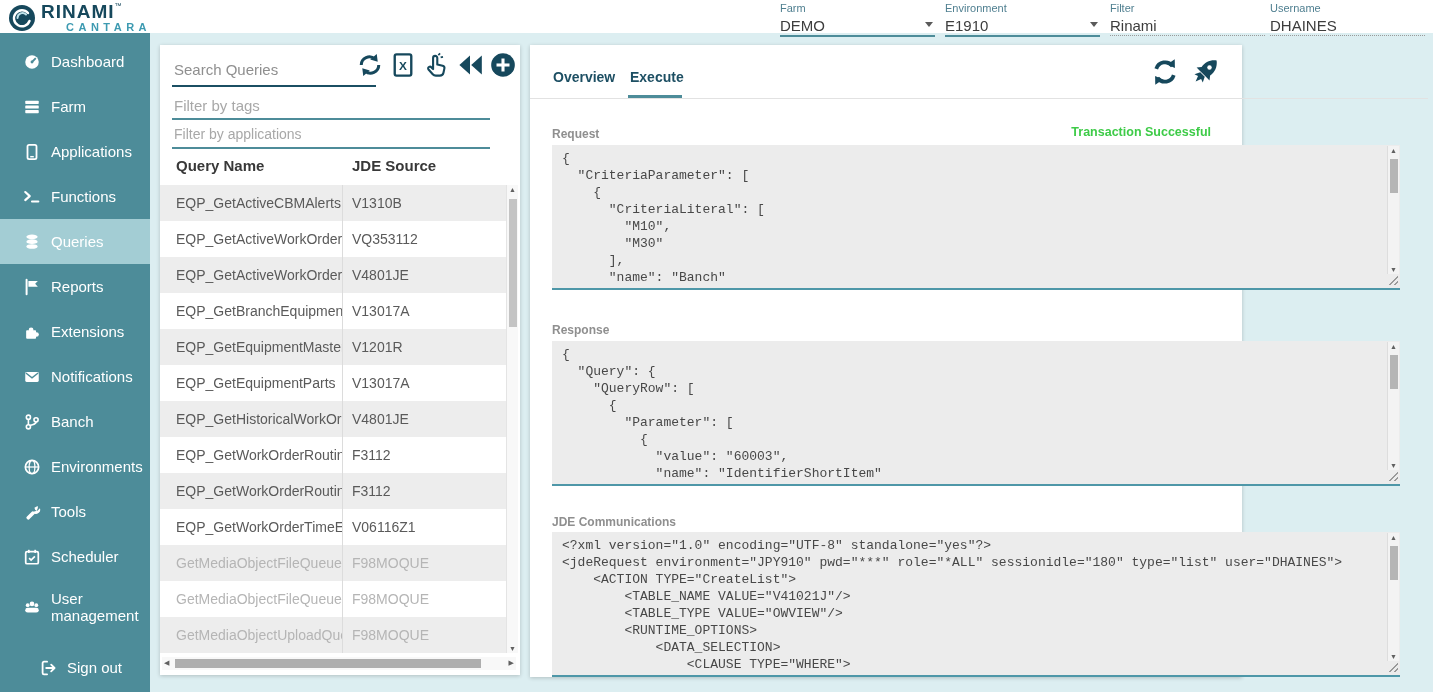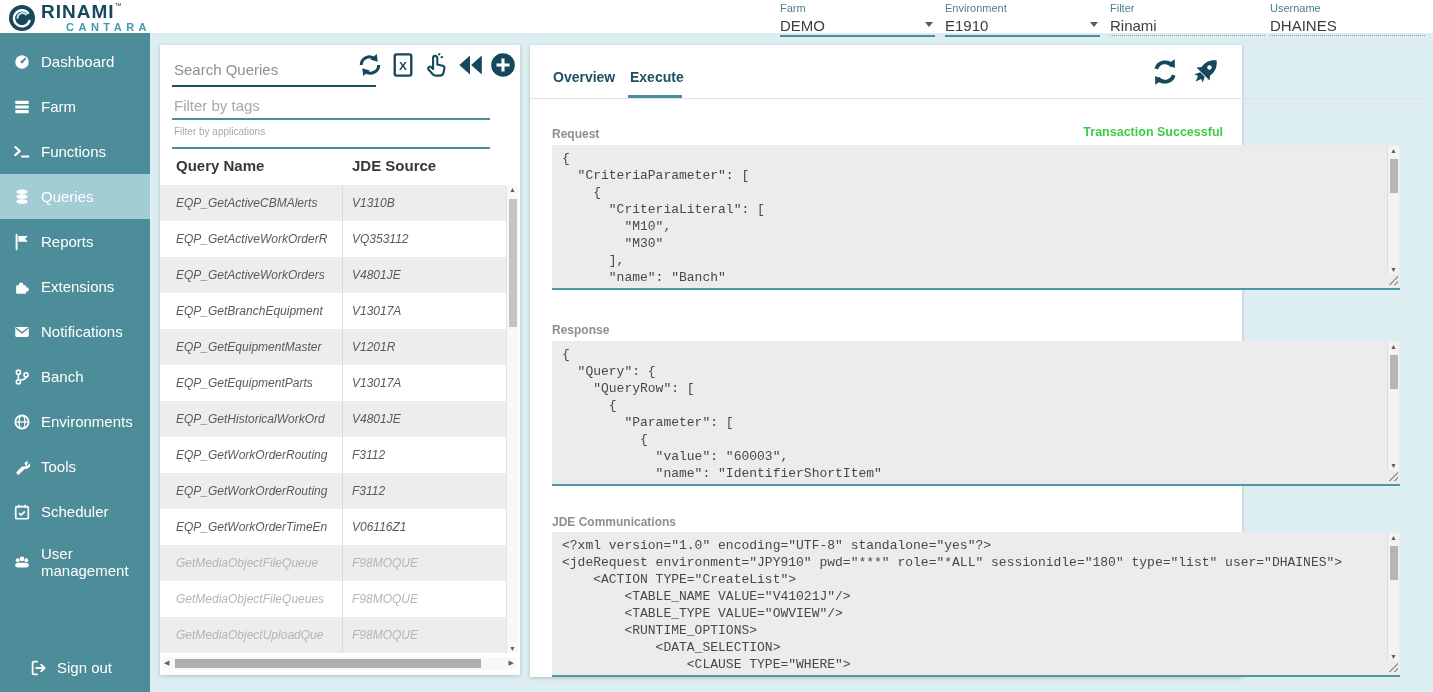--- a/index.html
+++ b/index.html
@@ -18,42 +18,42 @@
   .brand-sub{font-size:11px;font-weight:bold;color:#3d9ab1;letter-spacing:4.5px;margin-top:1px;margin-left:25px;}
   .hfield{position:absolute;top:2px;width:155px;}
   .hfield .lab{font-size:11px;color:#4f7f90;}
   .hfield .val{font-size:15px;color:#3d3d3d;margin-top:3px;position:relative;height:18px;}
   .hfield.select .val{border-bottom:2px solid #4d8c99;}
   .hfield.plain .val{border-bottom:1px dotted #9a9a9a;}
   .caret{position:absolute;right:2px;top:5px;width:0;height:0;border-left:4px solid transparent;border-right:4px solid transparent;border-top:5px solid #5a5a5a;}
   .hf0{left:780px;} .hf1{left:945px;} .hf2{left:1110px;} .hf3{left:1270px;}
   
   .sidebar{position:absolute;left:0;top:33px;width:150px;height:659px;background:#4d8c99;display:flex;flex-direction:column;padding-top:6px;box-sizing:border-box;z-index:4;}
-  .sitem{display:flex;align-items:center;gap:10px;height:45px;padding-left:13px;color:#ffffff;font-size:15px;cursor:pointer;flex:0 0 auto;}
+  .sitem{display:flex;align-items:center;gap:10px;height:45px;padding-left:23px;color:#ffffff;font-size:15px;cursor:pointer;flex:0 0 auto;}
   .sitem.tall{height:56px;}
   .sitem.selected{background:#a3cdd4;}
   .sitem svg{flex:0 0 auto;}
   .spacer{flex:1 1 auto;}
   .sitem.signout{height:40px;margin-bottom:4px;margin-left:16px;}
   .slabel{line-height:1.15;}
   
   .qpanel{position:absolute;left:160px;top:45px;width:360px;height:630px;background:#ffffff;box-shadow:0 1px 4px rgba(0,0,0,.2);z-index:3;}
   .qsearch{position:absolute;left:14px;top:16px;font-size:15px;color:#8f8f8f;}
   .qsearch-line{position:absolute;left:12px;top:40px;width:204px;height:2px;background:#1b4f63;}
   .qicons{position:absolute;left:196px;top:7px;display:flex;gap:7px;align-items:center;}
   .qicons svg{cursor:pointer;}
   .qtags{position:absolute;left:14px;top:52px;font-size:15px;color:#a8a8a8;}
   .qtags-line{position:absolute;left:12px;top:73px;width:318px;height:1.5px;background:#4d8c99;}
-  .qapps{position:absolute;left:14px;top:81px;font-size:10px;color:#a8a8a8;}
+  .qapps{position:absolute;left:14px;top:81px;font-size:14px;color:#a8a8a8;}
   .qapps-line{position:absolute;left:12px;top:102px;width:318px;height:1.5px;background:#4d8c99;}
   .thead{position:absolute;top:112px;left:0;width:346px;font-size:15px;font-weight:bold;color:#383838;}
   .thead .c1{position:absolute;left:16px;}
   .thead .c2{position:absolute;left:192px;}
   .rows{position:absolute;left:0;top:140px;width:346px;}
-  .trow{display:flex;height:36px;line-height:36px;font-size:12px;color:#5a5a5a;cursor:pointer;font-style:italic;}
+  .trow{display:flex;height:36px;line-height:36px;font-size:14px;color:#5a5a5a;cursor:pointer;}
   .rows div.trow:nth-of-type(odd){background:#ededed;}
   .trow .tcell{overflow:hidden;white-space:nowrap;}
   .trow .name{width:166px;padding-left:16px;}
   .trow .src{width:154px;padding-left:10px;}
   .trow.dimmed{color:#b5b5b5;}
   .colsep{position:absolute;left:182px;top:140px;width:1px;height:468px;background:#dcdcdc;}
   .vsb{position:absolute;left:346px;top:140px;width:12px;height:468px;background:#f8f8f8;border-left:1px solid #e4e4e4;box-sizing:border-box;}
   .vsb .up{position:absolute;top:1px;left:0;width:11px;text-align:center;font-size:7px;color:#606060;}
   .vsb .dn{position:absolute;bottom:1px;left:0;width:11px;text-align:center;font-size:7px;color:#606060;}
   .vsb .thumb{position:absolute;top:14px;left:1.5px;width:8px;height:128px;background:#c4c4c4;cursor:pointer;}
@@ -64,21 +64,21 @@
   
   .dpanel{position:absolute;left:530px;top:45px;width:712px;height:632px;background:#ffffff;box-shadow:0 1px 4px rgba(0,0,0,.2);z-index:3;}
   .tab{position:absolute;top:24px;font-size:14px;font-weight:bold;color:#1d4f63;cursor:pointer;}
   .tab.t0{left:23px;} .tab.t1{left:100px;}
   .tab-underline{position:absolute;left:98px;top:50px;width:54px;height:3px;background:#4d8c99;}
   .tabs-divider{position:absolute;left:0;top:53px;width:898px;height:1px;background:#e2e2e2;}
   .dicons{position:absolute;right:22px;top:12px;display:flex;gap:10px;}
   .dicons svg{cursor:pointer;}
   .seclabel{position:absolute;left:22px;font-size:12px;font-weight:bold;color:#8f8f8f;}
   .l0{top:82px;} .l1{top:278px;} .l2{top:470px;}
-  .status{position:absolute;right:19px;top:80px;font-size:12.5px;font-weight:bold;color:#3ecb48;}
+  .status{position:absolute;right:31px;top:80px;font-size:12.5px;font-weight:bold;color:#3ecb48;}
   .codebox{position:absolute;left:22px;width:848px;height:143px;background:#ececec;border-bottom:2px solid #4e97a8;box-sizing:content-box;}
   .b0{top:100px;} .b1{top:296px;} .b2{top:487px;height:143px;}
   .codebox pre{margin:0;padding:5px 10px;font-family:"Liberation Mono","DejaVu Sans Mono",monospace;font-size:13px;line-height:17px;color:#484848;white-space:pre;overflow:hidden;height:133px;}
   .tsb{position:absolute;top:1px;right:1px;bottom:14px;width:12px;background:#f3f3f3;border-left:1px solid #dddddd;box-sizing:border-box;}
   .tsb .up{position:absolute;top:1px;left:0;width:11px;text-align:center;font-size:7px;color:#606060;}
   .tsb .dn{position:absolute;bottom:1px;left:0;width:11px;text-align:center;font-size:7px;color:#606060;}
   .tsb .thumb{position:absolute;top:13px;left:1.5px;width:8px;height:34px;background:#b5b5b5;cursor:pointer;}
   .grip{position:absolute;right:2px;bottom:3px;width:10px;height:10px;cursor:nwse-resize;
     background:repeating-linear-gradient(-45deg,transparent 0 2px,#9a9a9a 2px 3.5px);
     clip-path:polygon(100% 0,100% 100%,0 100%);}
@@ -126,20 +126,27 @@
     </svg>
     <span class="slabel">Dashboard</span>
   </div>
   <div class="sitem">
     <svg width="18" height="18" viewBox="0 0 20 20">
       <rect x="2.5" y="3" width="15" height="3.6" rx="0.8" fill="#fff"></rect>
       <rect x="2.5" y="8.2" width="15" height="3.6" rx="0.8" fill="#fff"></rect>
       <rect x="2.5" y="13.4" width="15" height="3.6" rx="0.8" fill="#fff"></rect>
     </svg>
     <span class="slabel">Farm</span>
+  </div>
+  <div class="sitem">
+    <svg width="18" height="18" viewBox="0 0 20 20">
+      <rect x="5" y="2" width="10" height="16" rx="1.8" stroke="#fff" stroke-width="2" fill="none"></rect>
+      <line x1="8" y1="15.2" x2="12" y2="15.2" stroke="#fff" stroke-width="1.6"></line>
+    </svg>
+    <span class="slabel">Applications</span>
   </div>
   <div class="sitem">
     <svg width="18" height="18" viewBox="0 0 20 20">
       <path d="M2.5 4.5l5 4.5-5 4.5" stroke="#fff" stroke-width="2.4" fill="none" stroke-linecap="round" stroke-linejoin="round"></path>
       <line x1="10" y1="15" x2="17" y2="15" stroke="#fff" stroke-width="2.4" stroke-linecap="round"></line>
     </svg>
     <span class="slabel">Functions</span>
   </div>
   <div class="sitem selected">
     <svg width="18" height="18" viewBox="0 0 20 20">

